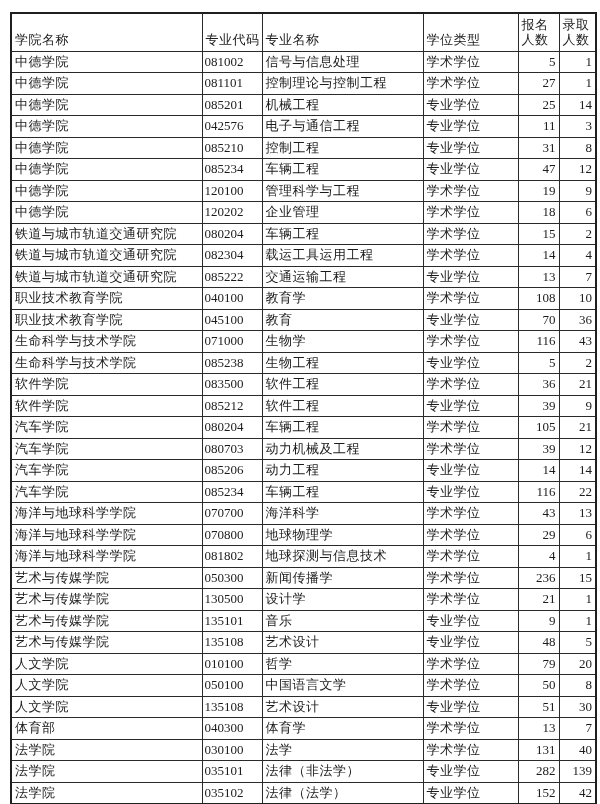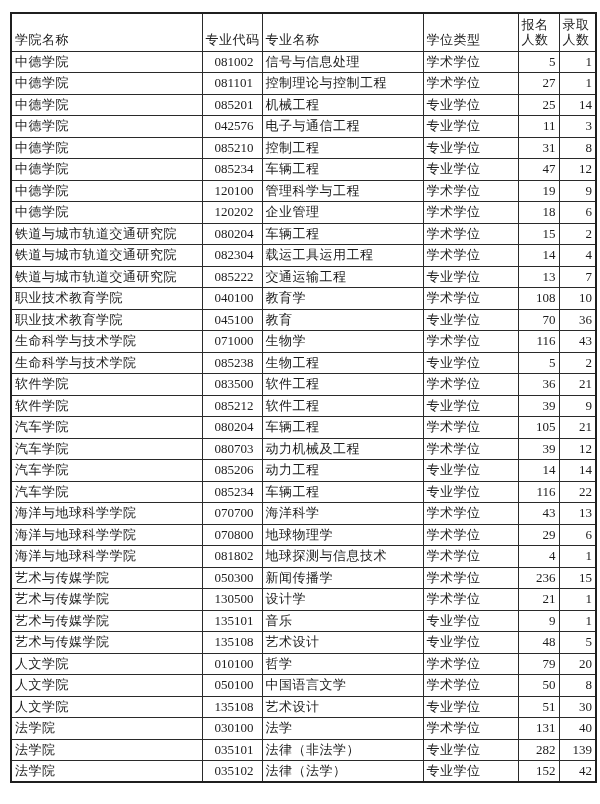--- a/index.html
+++ b/index.html
@@ -40,21 +40,21 @@
     vertical-align: bottom;
     padding-bottom: 4px;
     line-height: 15px;
   }
   .doc-table td { vertical-align: middle; }
   .doc-table td.num {
     text-align: right;
     padding-right: 3px;
     letter-spacing: 0;
   }
-  .doc-table td.code { letter-spacing: 0; padding-left: 12px; }
+  .doc-table td.code { letter-spacing: 0; padding-left: 2px; }
 </style>
 </head>
 <body>
 
 <div class="page">
   <table class="doc-table">
     <colgroup>
       <col style="width:191px">
       <col style="width:60px">
       <col style="width:161px">
@@ -321,20 +321,28 @@
         </tr>
         <tr>
           <td>人文学院</td>
           <td class="code">135108</td>
           <td>艺术设计</td>
           <td>专业学位</td>
           <td class="num">51</td>
           <td class="num">30</td>
         </tr>
         <tr>
+          <td>体育部</td>
+          <td class="code">040300</td>
+          <td>体育学</td>
+          <td>学术学位</td>
+          <td class="num">13</td>
+          <td class="num">7</td>
+        </tr>
+        <tr>
           <td>法学院</td>
           <td class="code">030100</td>
           <td>法学</td>
           <td>学术学位</td>
           <td class="num">131</td>
           <td class="num">40</td>
         </tr>
         <tr>
           <td>法学院</td>
           <td class="code">035101</td>

